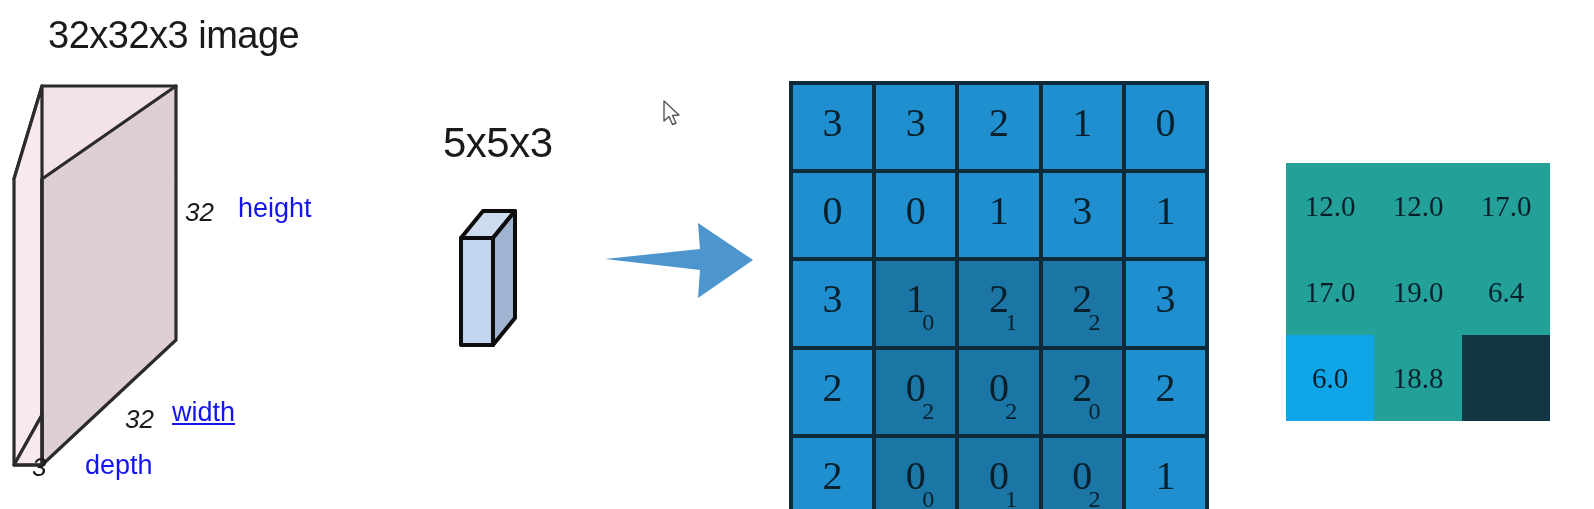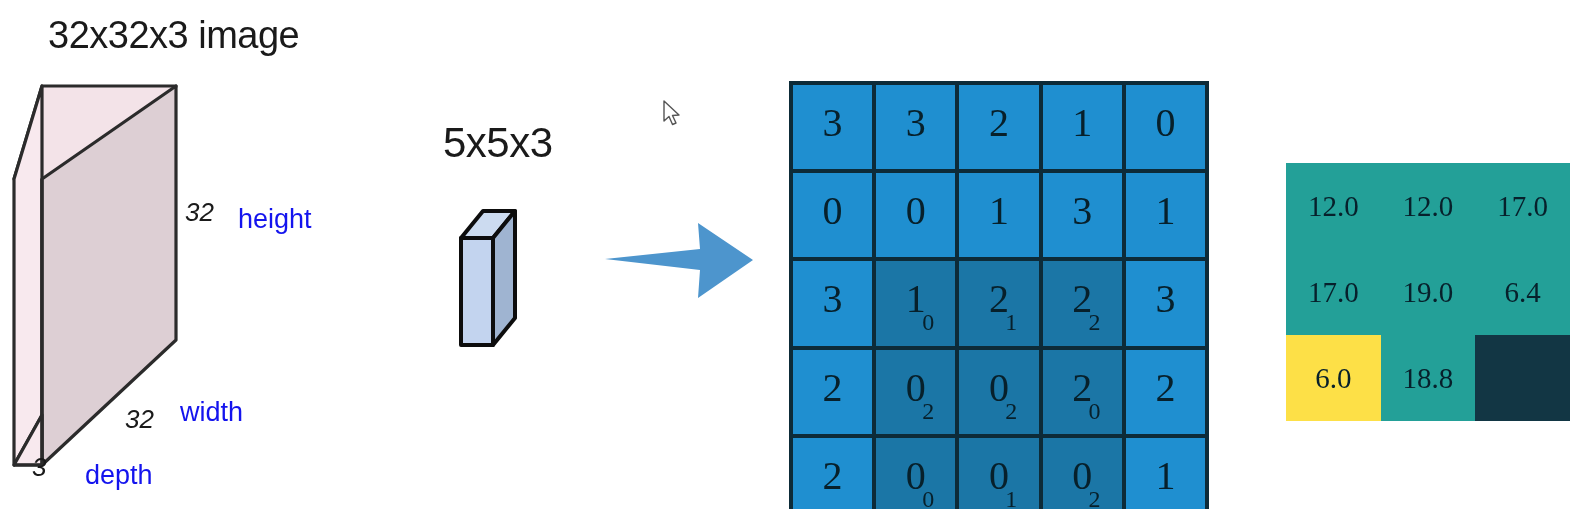--- a/index.html
+++ b/index.html
@@ -51,25 +51,25 @@
     font-style: italic;
   }
   .dim-label {
     position: absolute;
     font-size: 27px;
     color: #1414ee;
     white-space: nowrap;
   }
 
   #dim-height-num { left: 185px; top: 197px; }
-  #dim-height-lbl { left: 238px; top: 204px; }
+  #dim-height-lbl { left: 238px; top: 193px; }
   #dim-width-num  { left: 125px; top: 404px; }
-  #dim-width-lbl  { left: 180px; top: 397px; }
+  #dim-width-lbl  { left: 172px; top: 397px; text-decoration: underline; }
   #dim-depth-num  { left: 32px;  top: 452px; }
-  #dim-depth-lbl  { left: 85px;  top: 450px; margin-top: 10px; }
+  #dim-depth-lbl  { left: 85px;  top: 450px; }
 
   
   #title-5x5x3 {
     position: absolute;
     left: 443px;
     top: 106px;
     font-size: 42px;
     color: #1a1a1a;
     letter-spacing: -0.5px;
     white-space: nowrap;
@@ -132,36 +132,36 @@
     position: absolute;
     left: 58%;
     top: 57%;
   }
 
   
   #output-grid {
     position: absolute;
     left: 1286px;
     top: 163px;
-    width: 284px;
+    width: 264px;
     height: 258px;
     display: grid;
     grid-template-columns: repeat(3, 1fr);
     grid-template-rows: repeat(3, 1fr);
     background: #123644;
     padding: 0;
     box-sizing: border-box;
   }
   .out-cell {
     background: #23a098;
     display: flex;
     align-items: center;
     justify-content: center;
   }
-  .out-cell.hl { background: #fde047; }
+  .out-cell.hl { background: #0ea5e9; }
   .out-cell .val {
     font-family: "Liberation Serif", serif;
     font-size: 29px;
     color: #07202b;
     line-height: 1;
   }
 </style>
 </head>
 <body>
 

